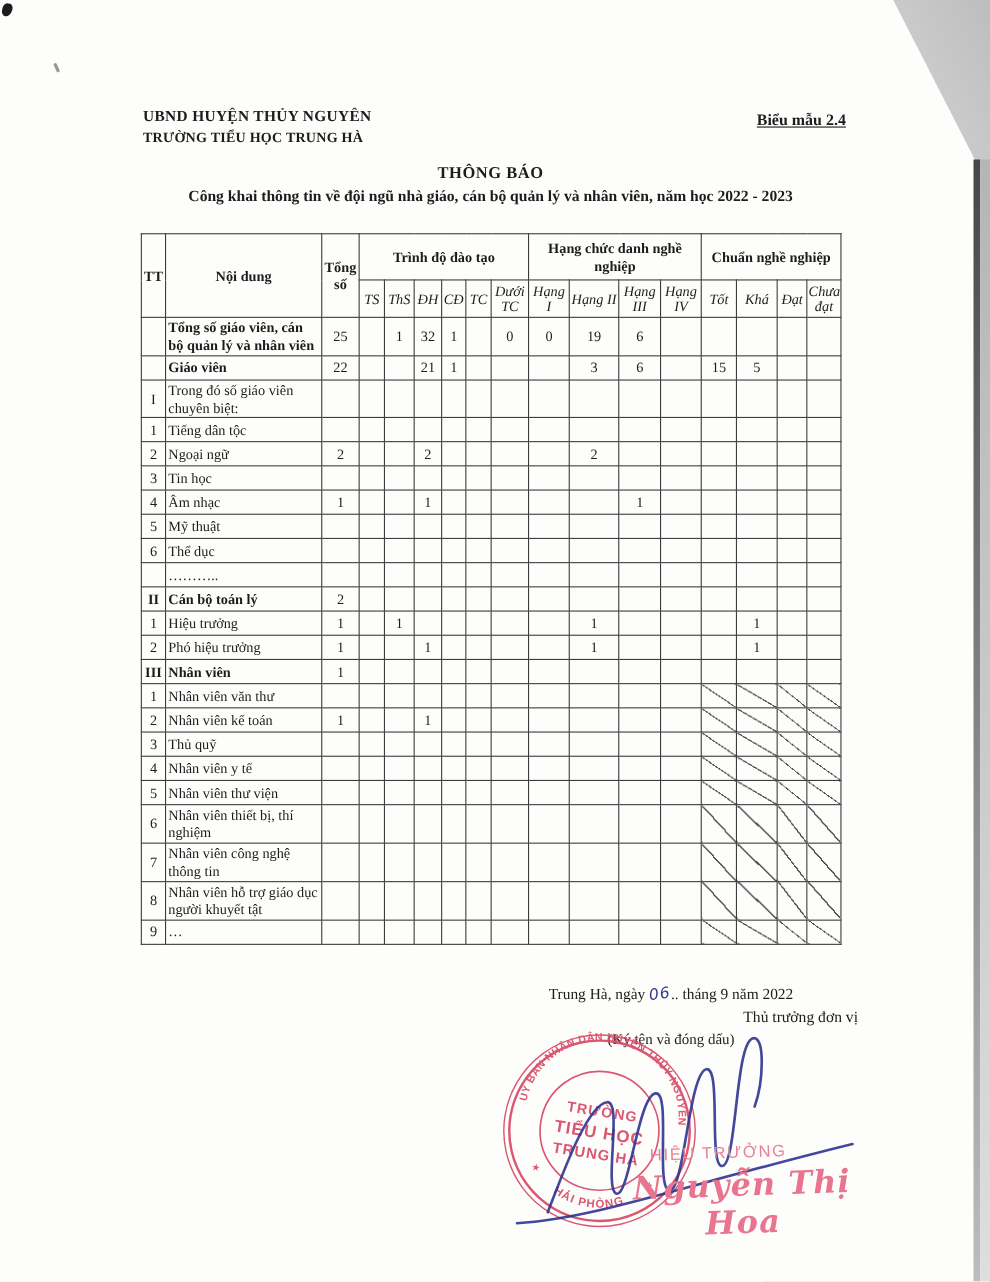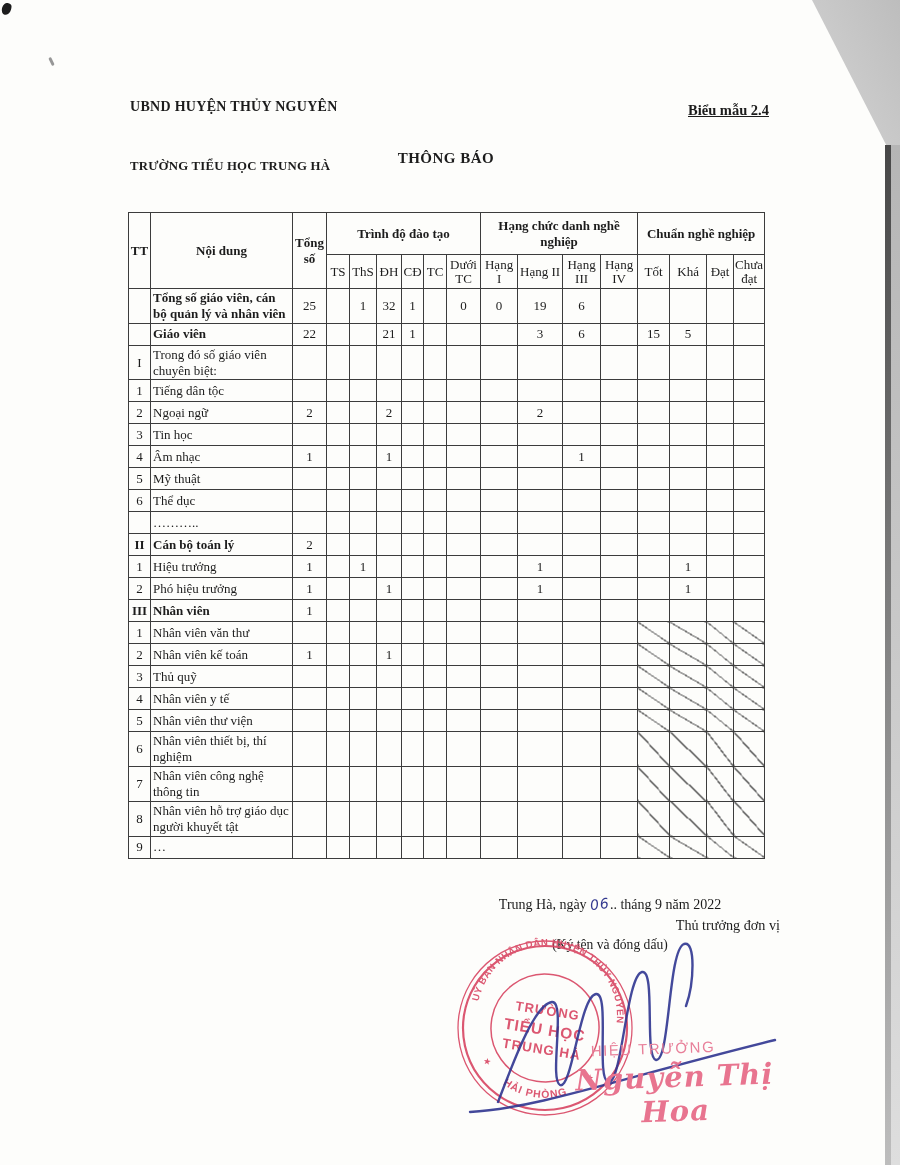--- a/index.html
+++ b/index.html
@@ -16,33 +16,33 @@
     background:linear-gradient(#474747,#8a8a8a 55%,#bdbdbd);}
   .edge-light{position:absolute;left:891px;top:145px;width:9px;height:1020px;
     background:linear-gradient(#b5b5b5,#dedede);}
   .speck1{position:absolute;left:2px;top:3px;width:9px;height:12px;background:#1d1d1d;
     border-radius:50% 40% 60% 50%;transform:rotate(15deg);}
   .speck2{position:absolute;left:50px;top:57px;width:3px;height:9px;background:#979797;
     border-radius:2px;transform:rotate(-25deg);}
   
   .org{position:absolute;left:130px;top:98px;font-weight:bold;line-height:1.35;}
   .org .l1{font-size:14px;letter-spacing:.3px;}
-  .org .l2{font-size:12.8px;letter-spacing:.2px;margin-top:41px;}
+  .org .l2{font-size:12.8px;letter-spacing:.2px;}
   .form-code{position:absolute;left:688px;top:102px;font-weight:bold;font-size:14.5px;
     text-decoration:underline;}
   .titles{position:absolute;left:90px;top:150px;width:712px;text-align:center;}
   .doc-title{font-weight:bold;font-size:15px;letter-spacing:.5px;}
   .doc-subtitle{font-weight:bold;font-size:14.2px;margin-top:4px;}
   
   table.staff{position:absolute;left:128px;top:212px;border-collapse:collapse;
     table-layout:fixed;width:636px;font-size:13px;}
   table.staff th,table.staff td{border:1px solid #3c3c3c;padding:1px 2px;
     vertical-align:middle;line-height:1.22;overflow:hidden;}
   table.staff th{font-weight:bold;text-align:center;padding:2px 1px;}
-  table.staff th.sub{font-weight:normal;font-size:13px;line-height:1.05;}
+  table.staff th.sub{font-weight:normal;font-size:13px;line-height:1.05;font-style:italic;}
   tr.h1{height:42px;} tr.h2{height:34px;}
   td.tt{text-align:center;height:19px;}
   td.lbl{text-align:left;padding-left:3px;}
   td.val{text-align:center;}
   td.b,.b{font-weight:bold;}
   td.diag{background-image:linear-gradient(to bottom left,
     transparent 48.6%,#4a4a4a 48.6%,#4a4a4a 51.4%,transparent 51.4%);}
   
   .date-line{position:absolute;left:440px;top:896px;width:340px;text-align:center;font-size:14px;}
   .hand-day{display:inline-block;color:#33398f;font-style:italic;font-size:14px;
@@ -71,20 +71,21 @@
   <div class="speck2"></div>
 
   <div class="org">
     <div class="l1">UBND HUYỆN THỦY NGUYÊN</div>
     <div class="l2">TRƯỜNG TIỂU HỌC TRUNG HÀ</div>
   </div>
   <div class="form-code">Biểu mẫu 2.4</div>
 
   <div class="titles">
     <div class="doc-title">THÔNG BÁO</div>
+    <div class="doc-subtitle">Công khai thông tin về đội ngũ nhà giáo, cán bộ quản lý và nhân viên, năm học 2022 - 2023</div>
   </div>
 
   <table class="staff">
     <colgroup>
       <col style="width:22px">
         <col style="width:142px">
         <col style="width:34px">
       <col style="width:23px">
         <col style="width:27px">
         <col style="width:25px">

